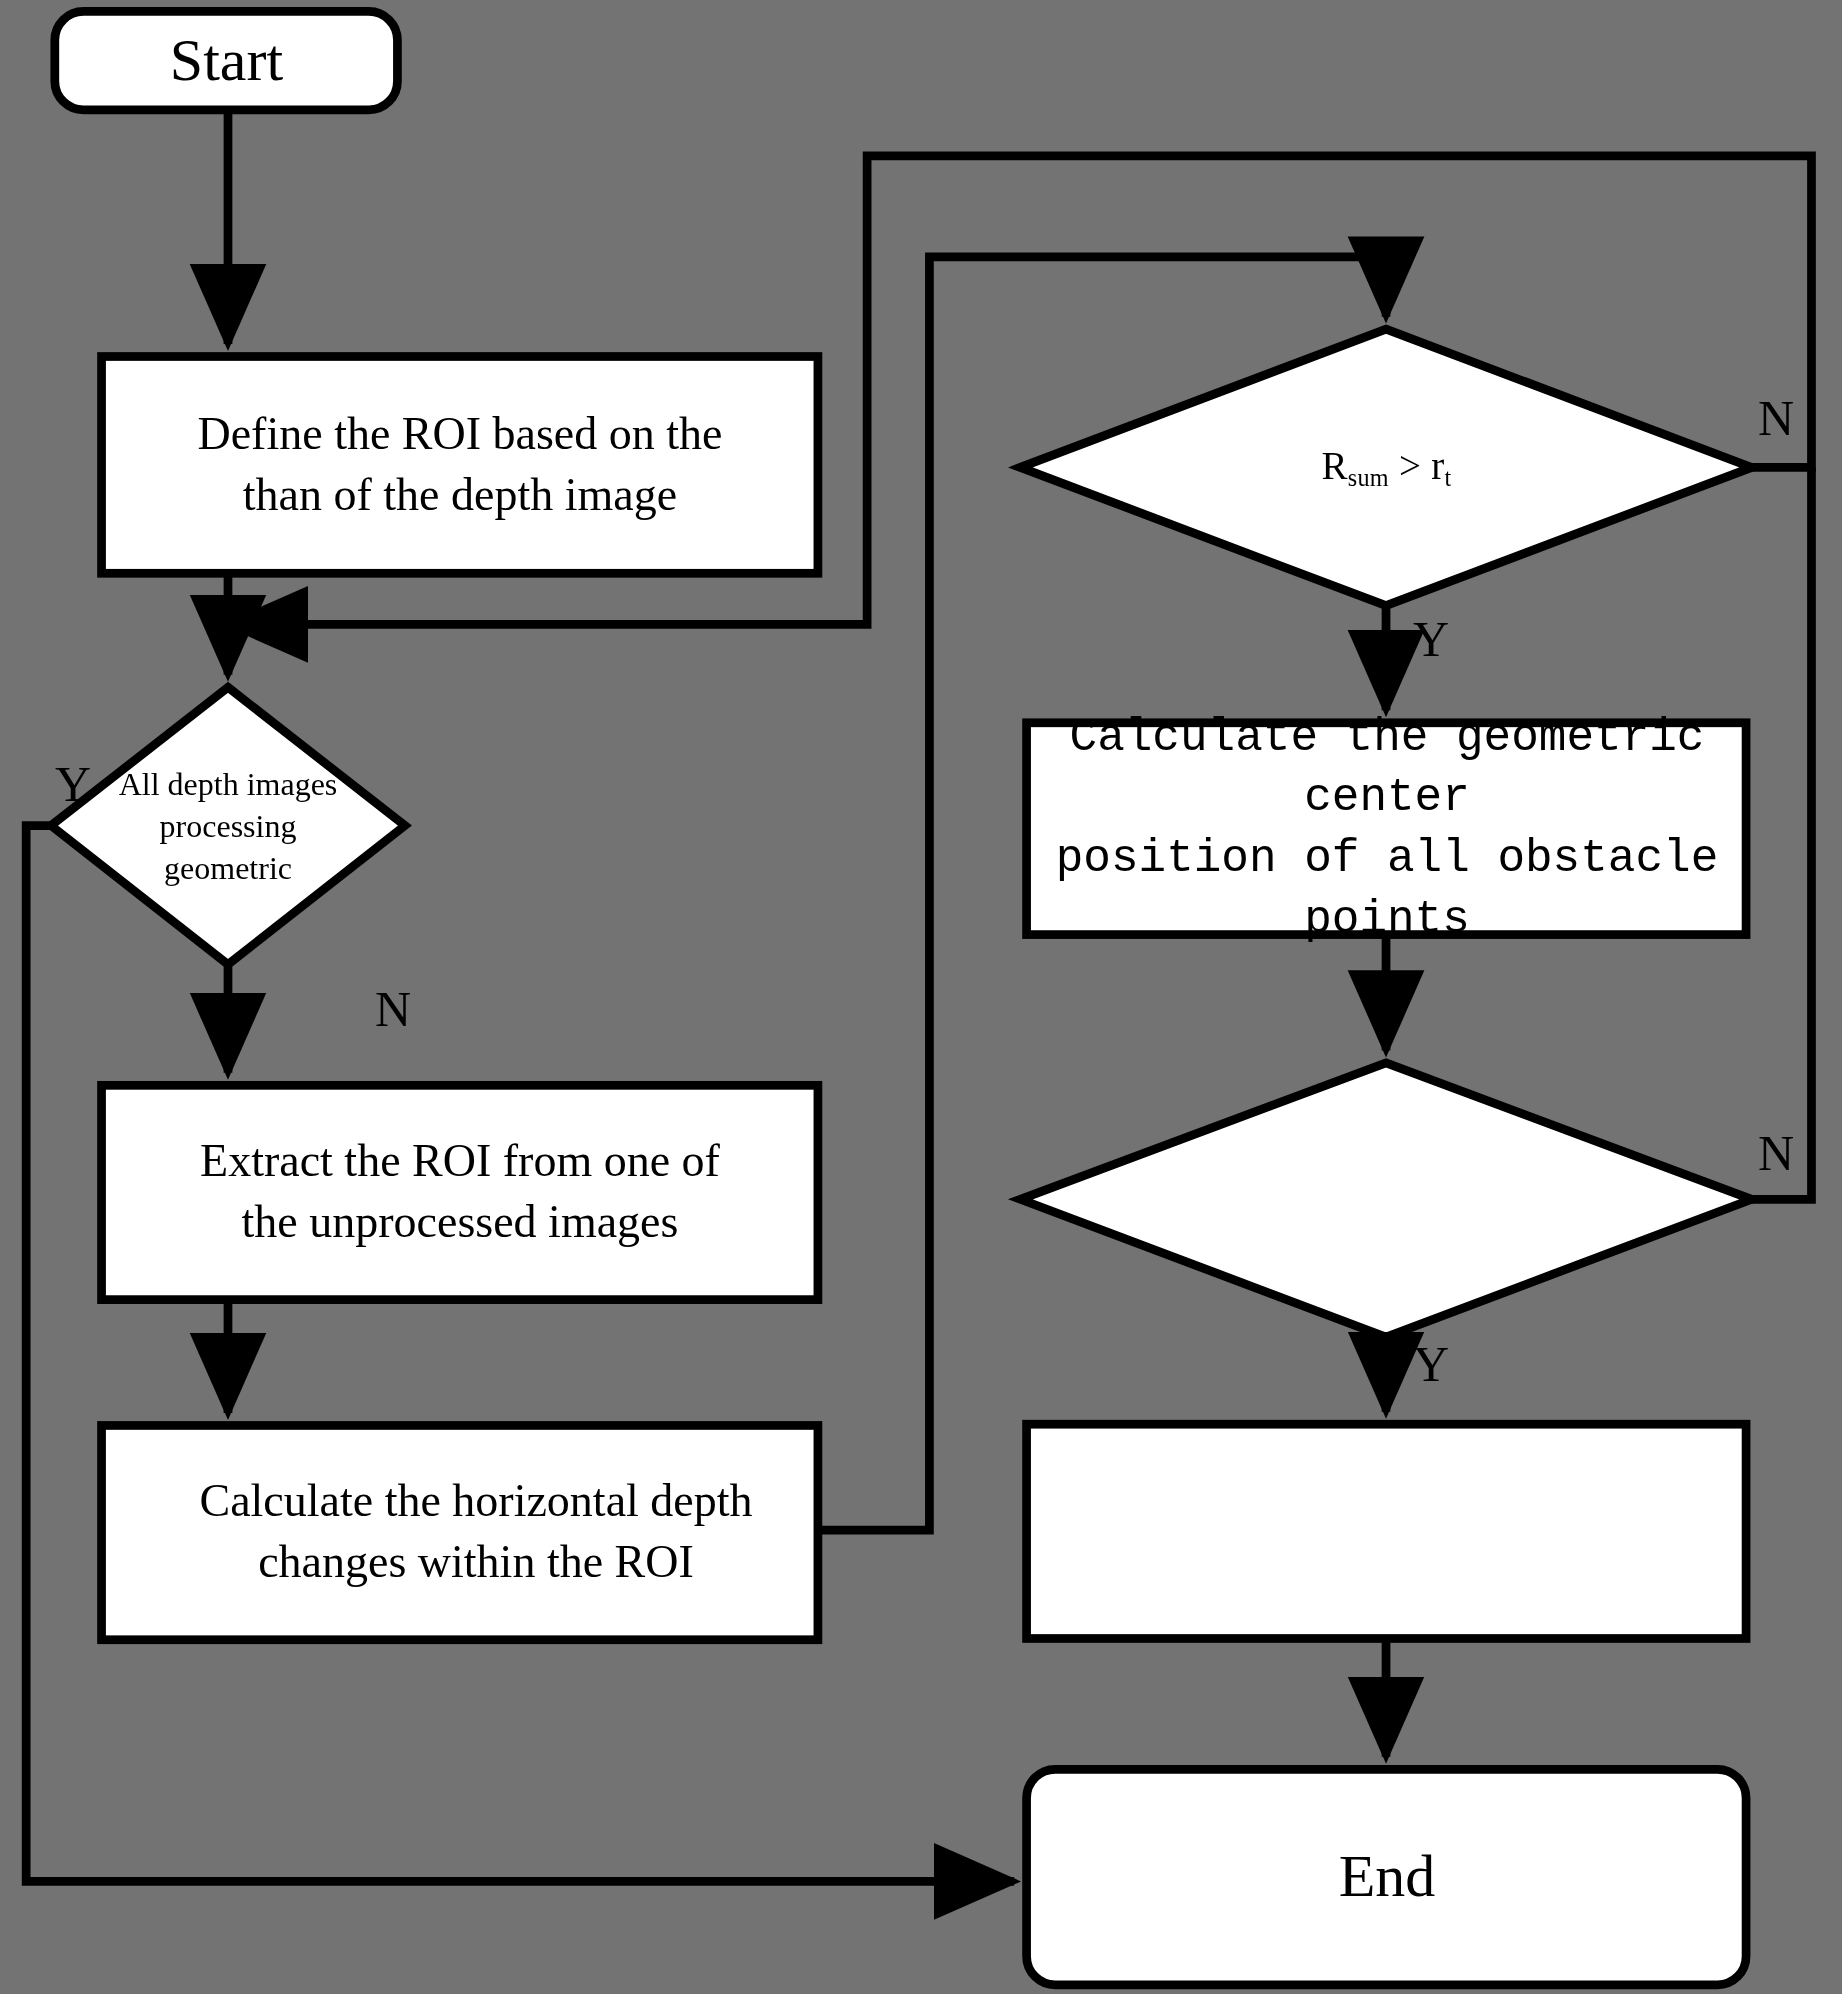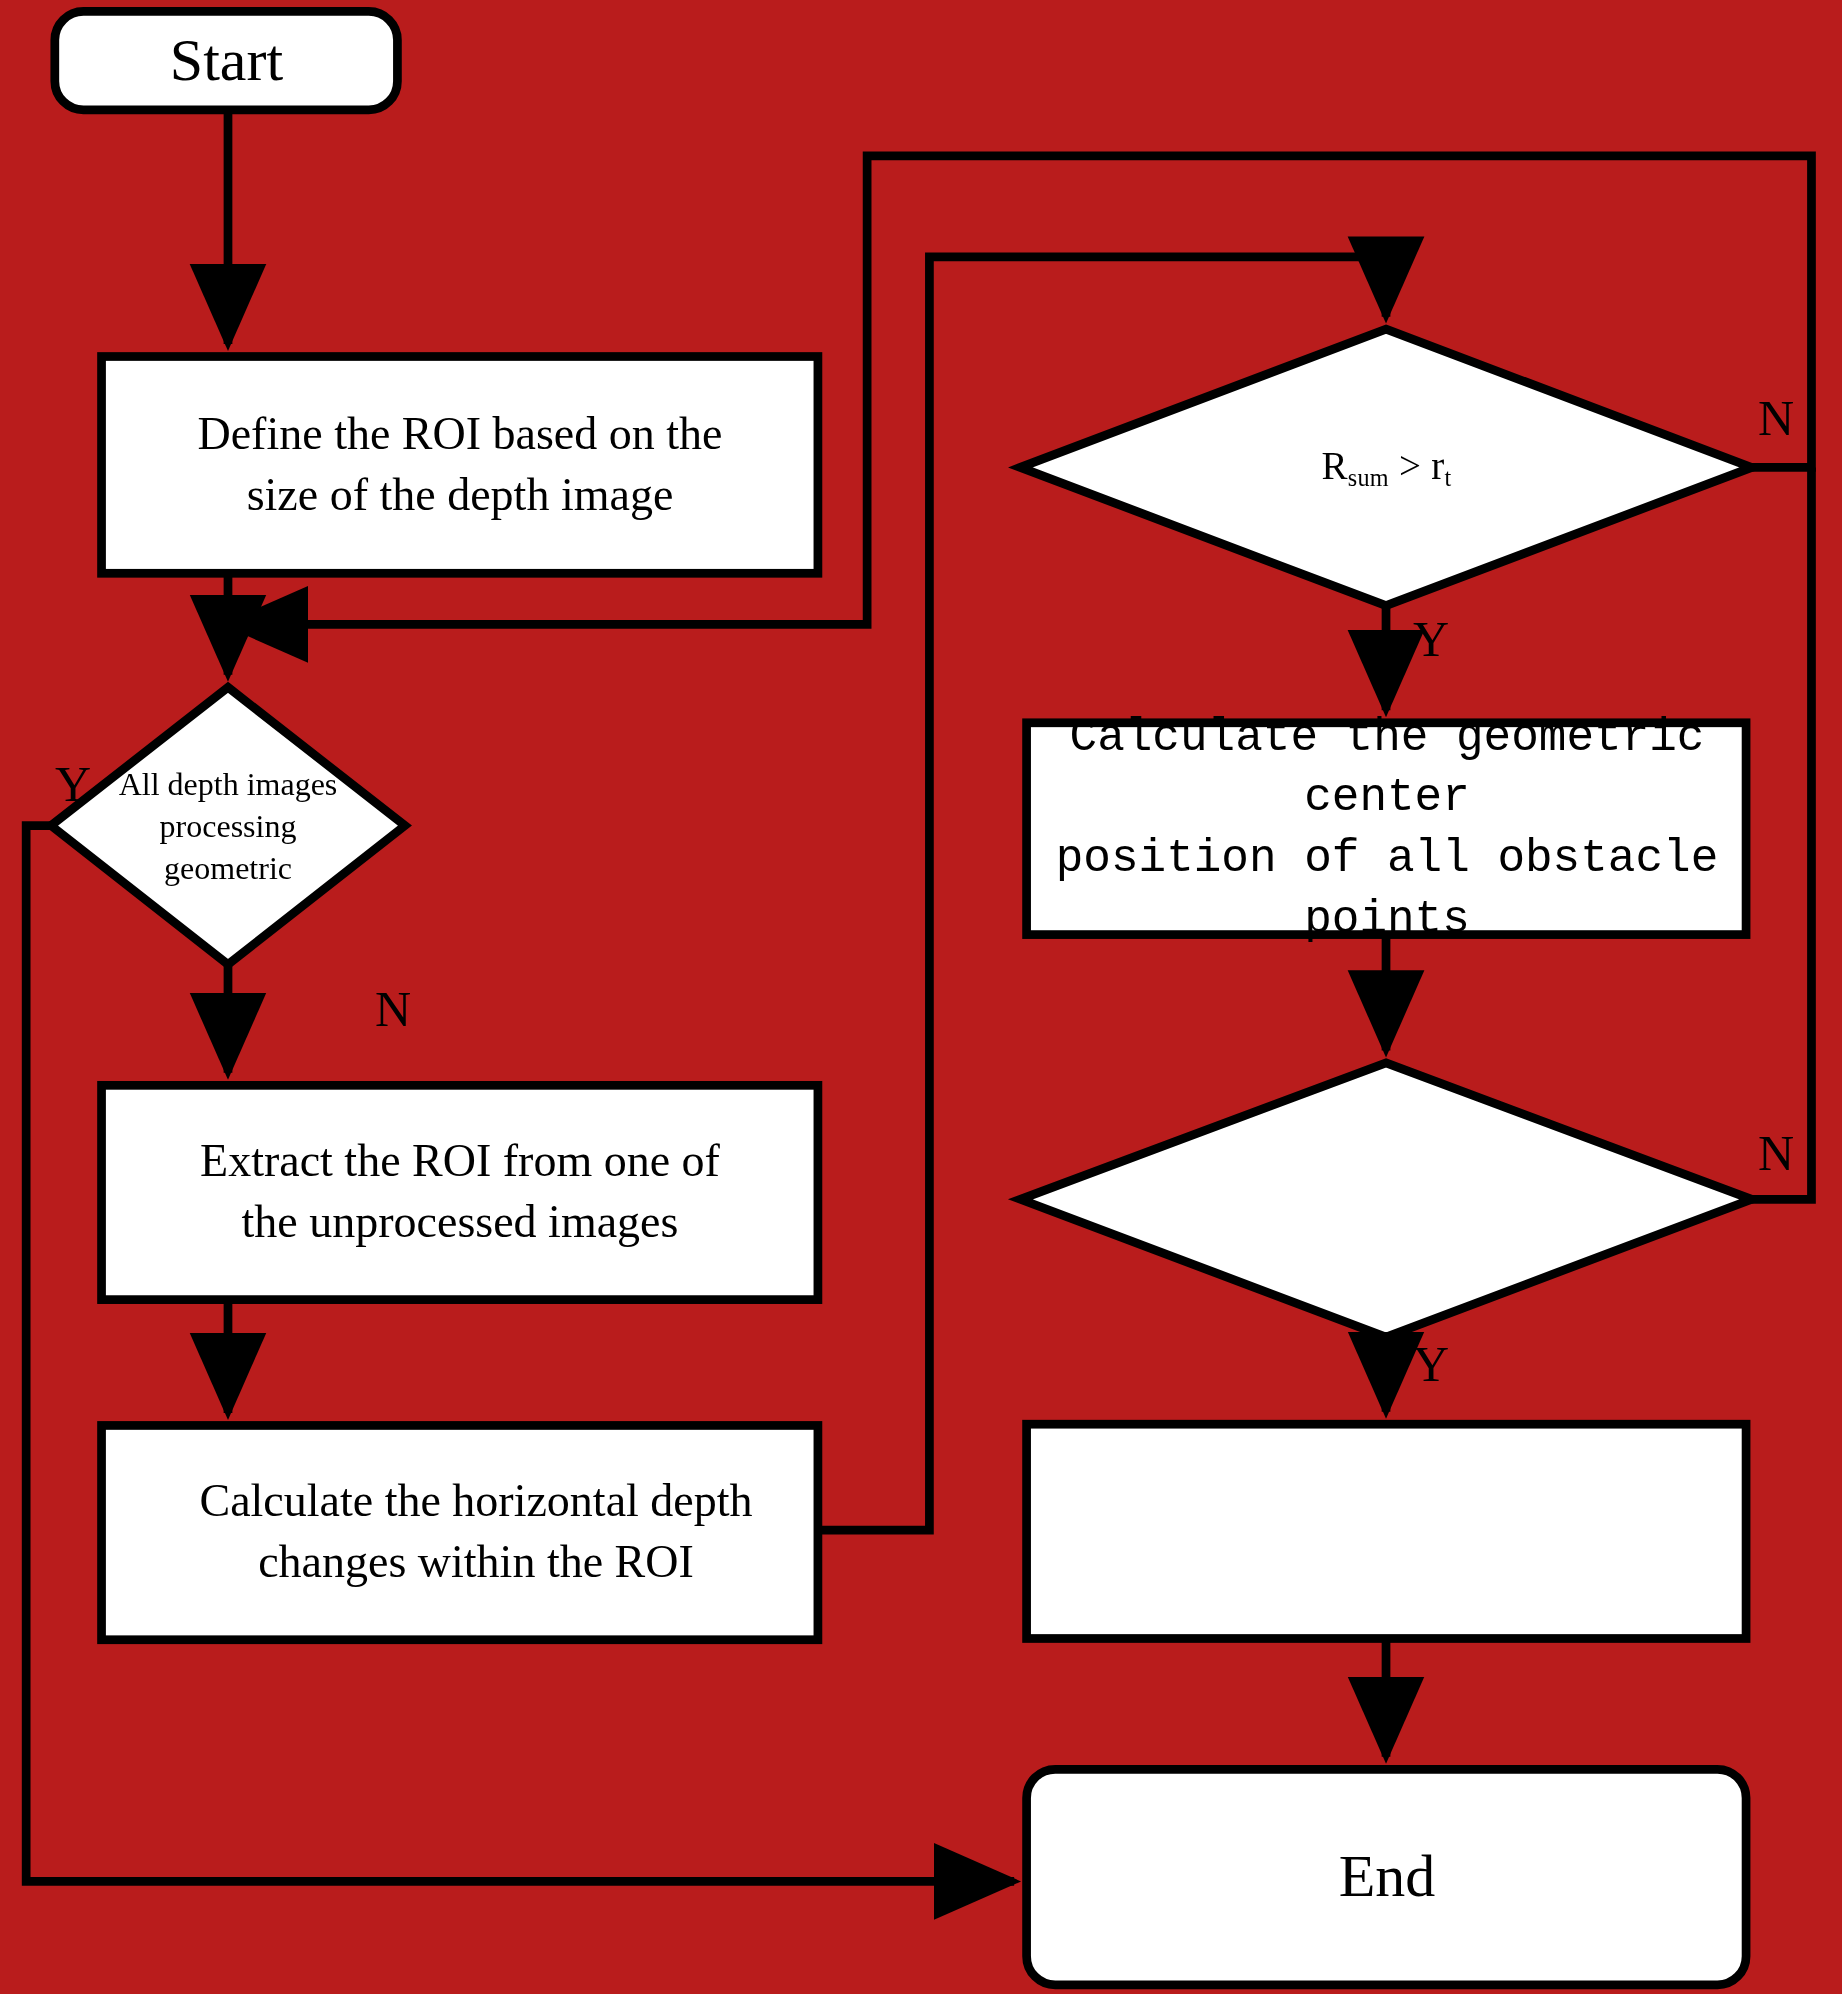--- a/index.html
+++ b/index.html
@@ -4,21 +4,21 @@
 <style>
   html, body {
     margin: 0;
     padding: 0;
     background: #ffffff;
   }
   #canvas {
     position: relative;
     width: 1842px;
     height: 1995px;
-    background: #b91c1c;
+    background: #737373;
     font-family: "Liberation Serif", "DejaVu Serif", serif;
     color: #000000;
     overflow: hidden;
   }
   svg.flow {
     position: absolute;
     left: 0;
     top: 0;
     width: 1842px;
     height: 1995px;
@@ -111,21 +111,21 @@
 
       <path d="M2812,750 L2908,750 L2908,250 L1392,250 L1392,1002 L366,1002" marker-end="url(#arrow)"></path>
 
       <path d="M2812,1925 L2908,1925 L2908,750"></path>
     </g>
   </svg>
 
   <div class="node-text terminal-text" style="left:55px; top:11.2px; width:343px; height:98px;">Start</div>
 
   <div class="node-text process-text" style="left:102px; top:356px; width:716px; height:217px;">Define the ROI based on the
-size of the depth image</div>
+than of the depth image</div>
 
   <div class="node-text decision-text-sm" style="left:97px; top:751px; width:262px; height:150px;">All depth images
 processing
 geometric</div>
 
   <div class="node-text process-text" style="left:102px; top:1085px; width:716px; height:214px;">Extract the ROI from one of
 the unprocessed images</div>
 
   <div class="node-text process-text" style="left:118px; top:1425px; width:716px; height:214px;">Calculate the horizontal depth
 changes within the ROI</div>

